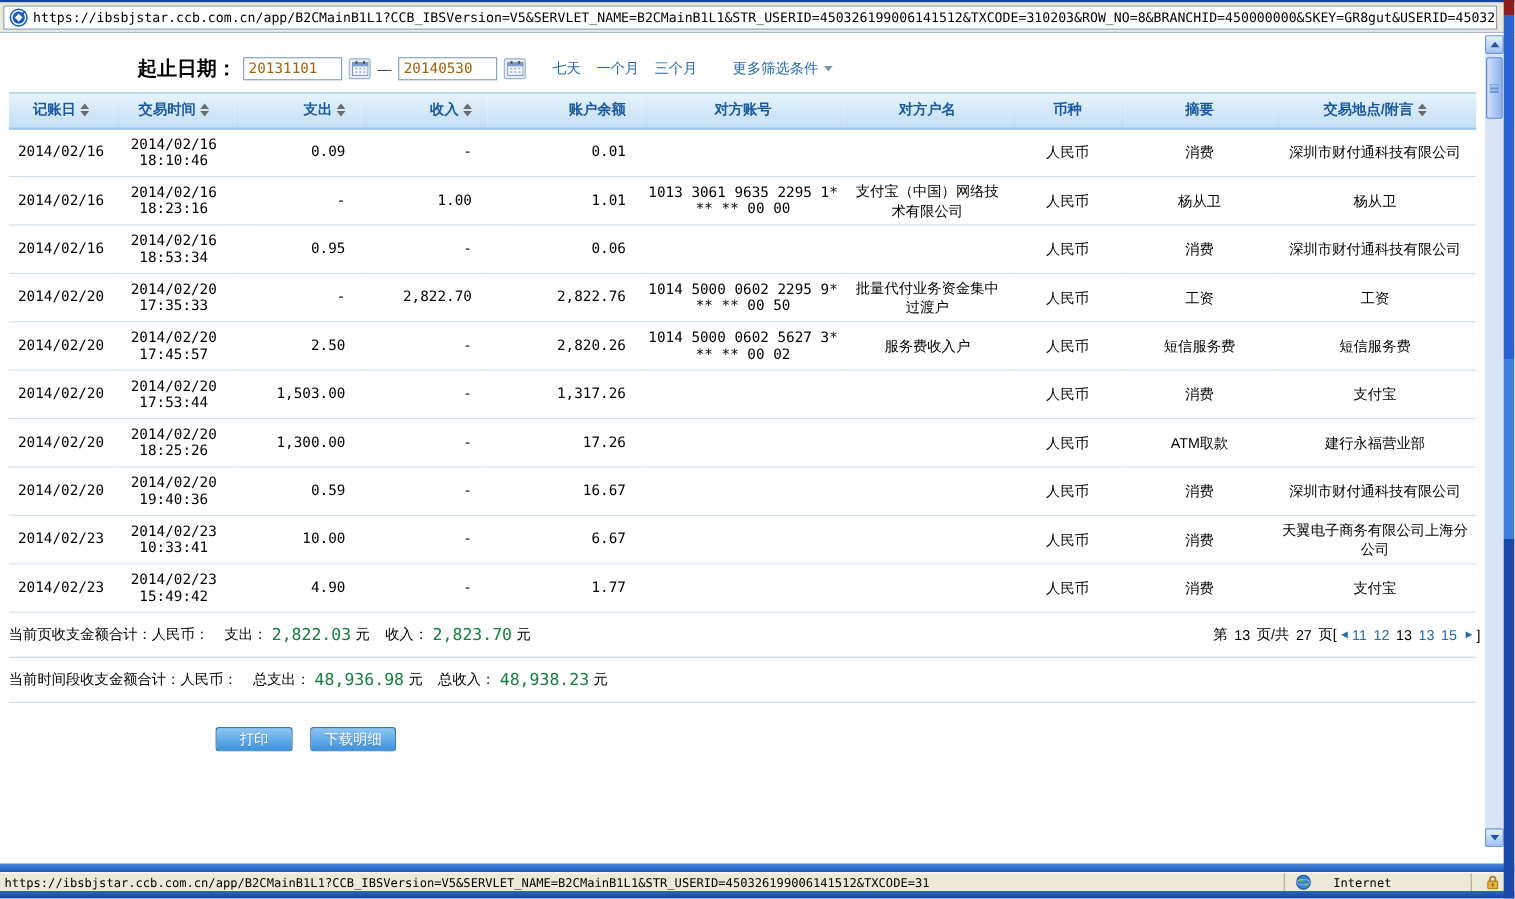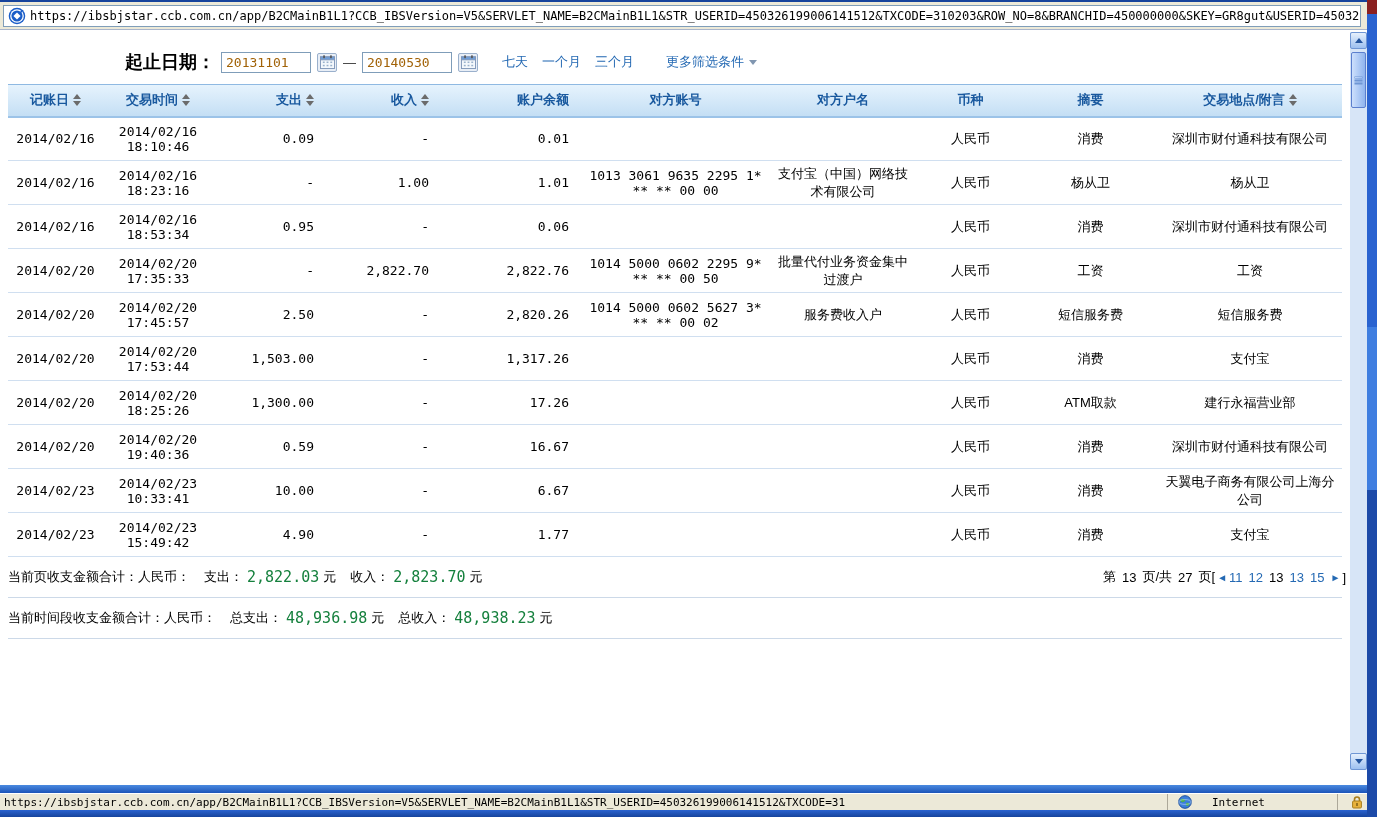--- a/index.html
+++ b/index.html
@@ -594,20 +594,24 @@
     <div class="summary">
       <span>当前时间段收支金额合计：人民币：</span>
       <span class="sp">总支出：</span>
       <span class="red">48,936.98</span>
       <span>元</span>
       <span class="sp">总收入：</span>
       <span class="red">48,938.23</span>
       <span>元</span>
     </div>
 
+    <div class="action-row">
+      <button class="blue-btn">打印</button>
+      <button class="blue-btn">下载明细</button>
+    </div>
   </div>
 
   <div class="scrollbar">
     <div class="sb-btn up">
         <span class="tri-up"></span>
       </div>
     <div class="sb-thumb"></div>
     <div class="sb-btn down">
         <span class="tri-dn"></span>
       </div>

